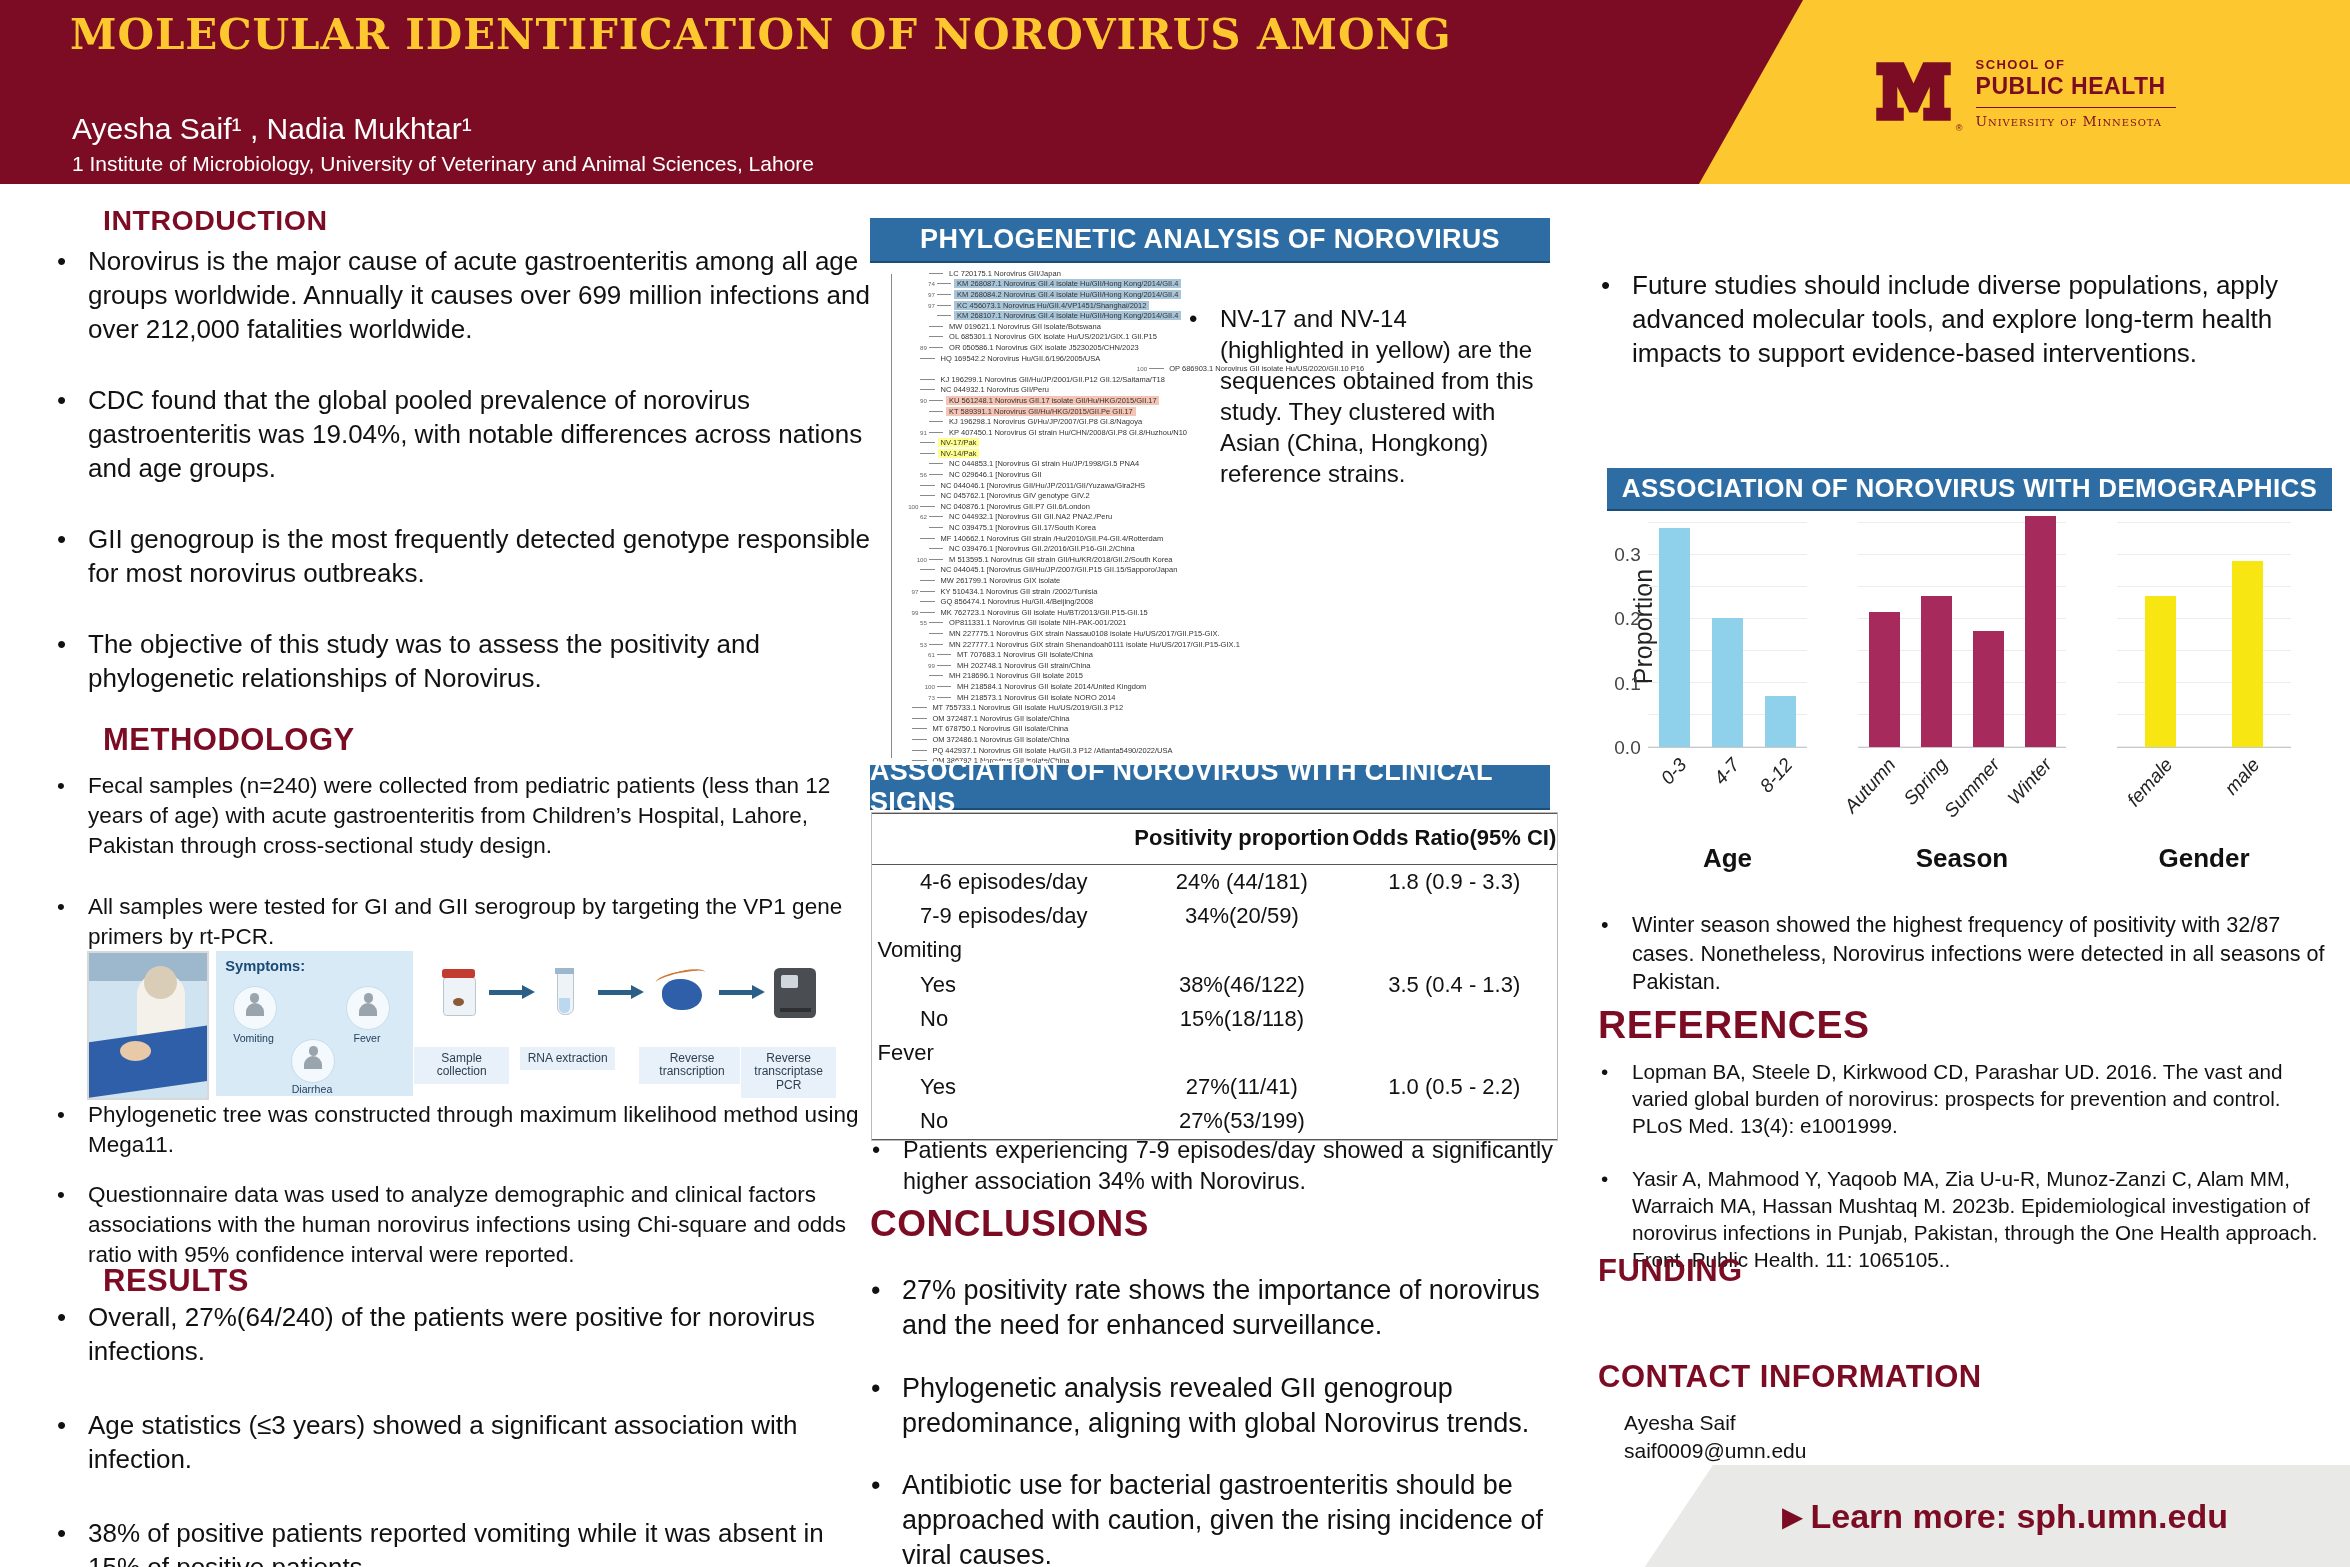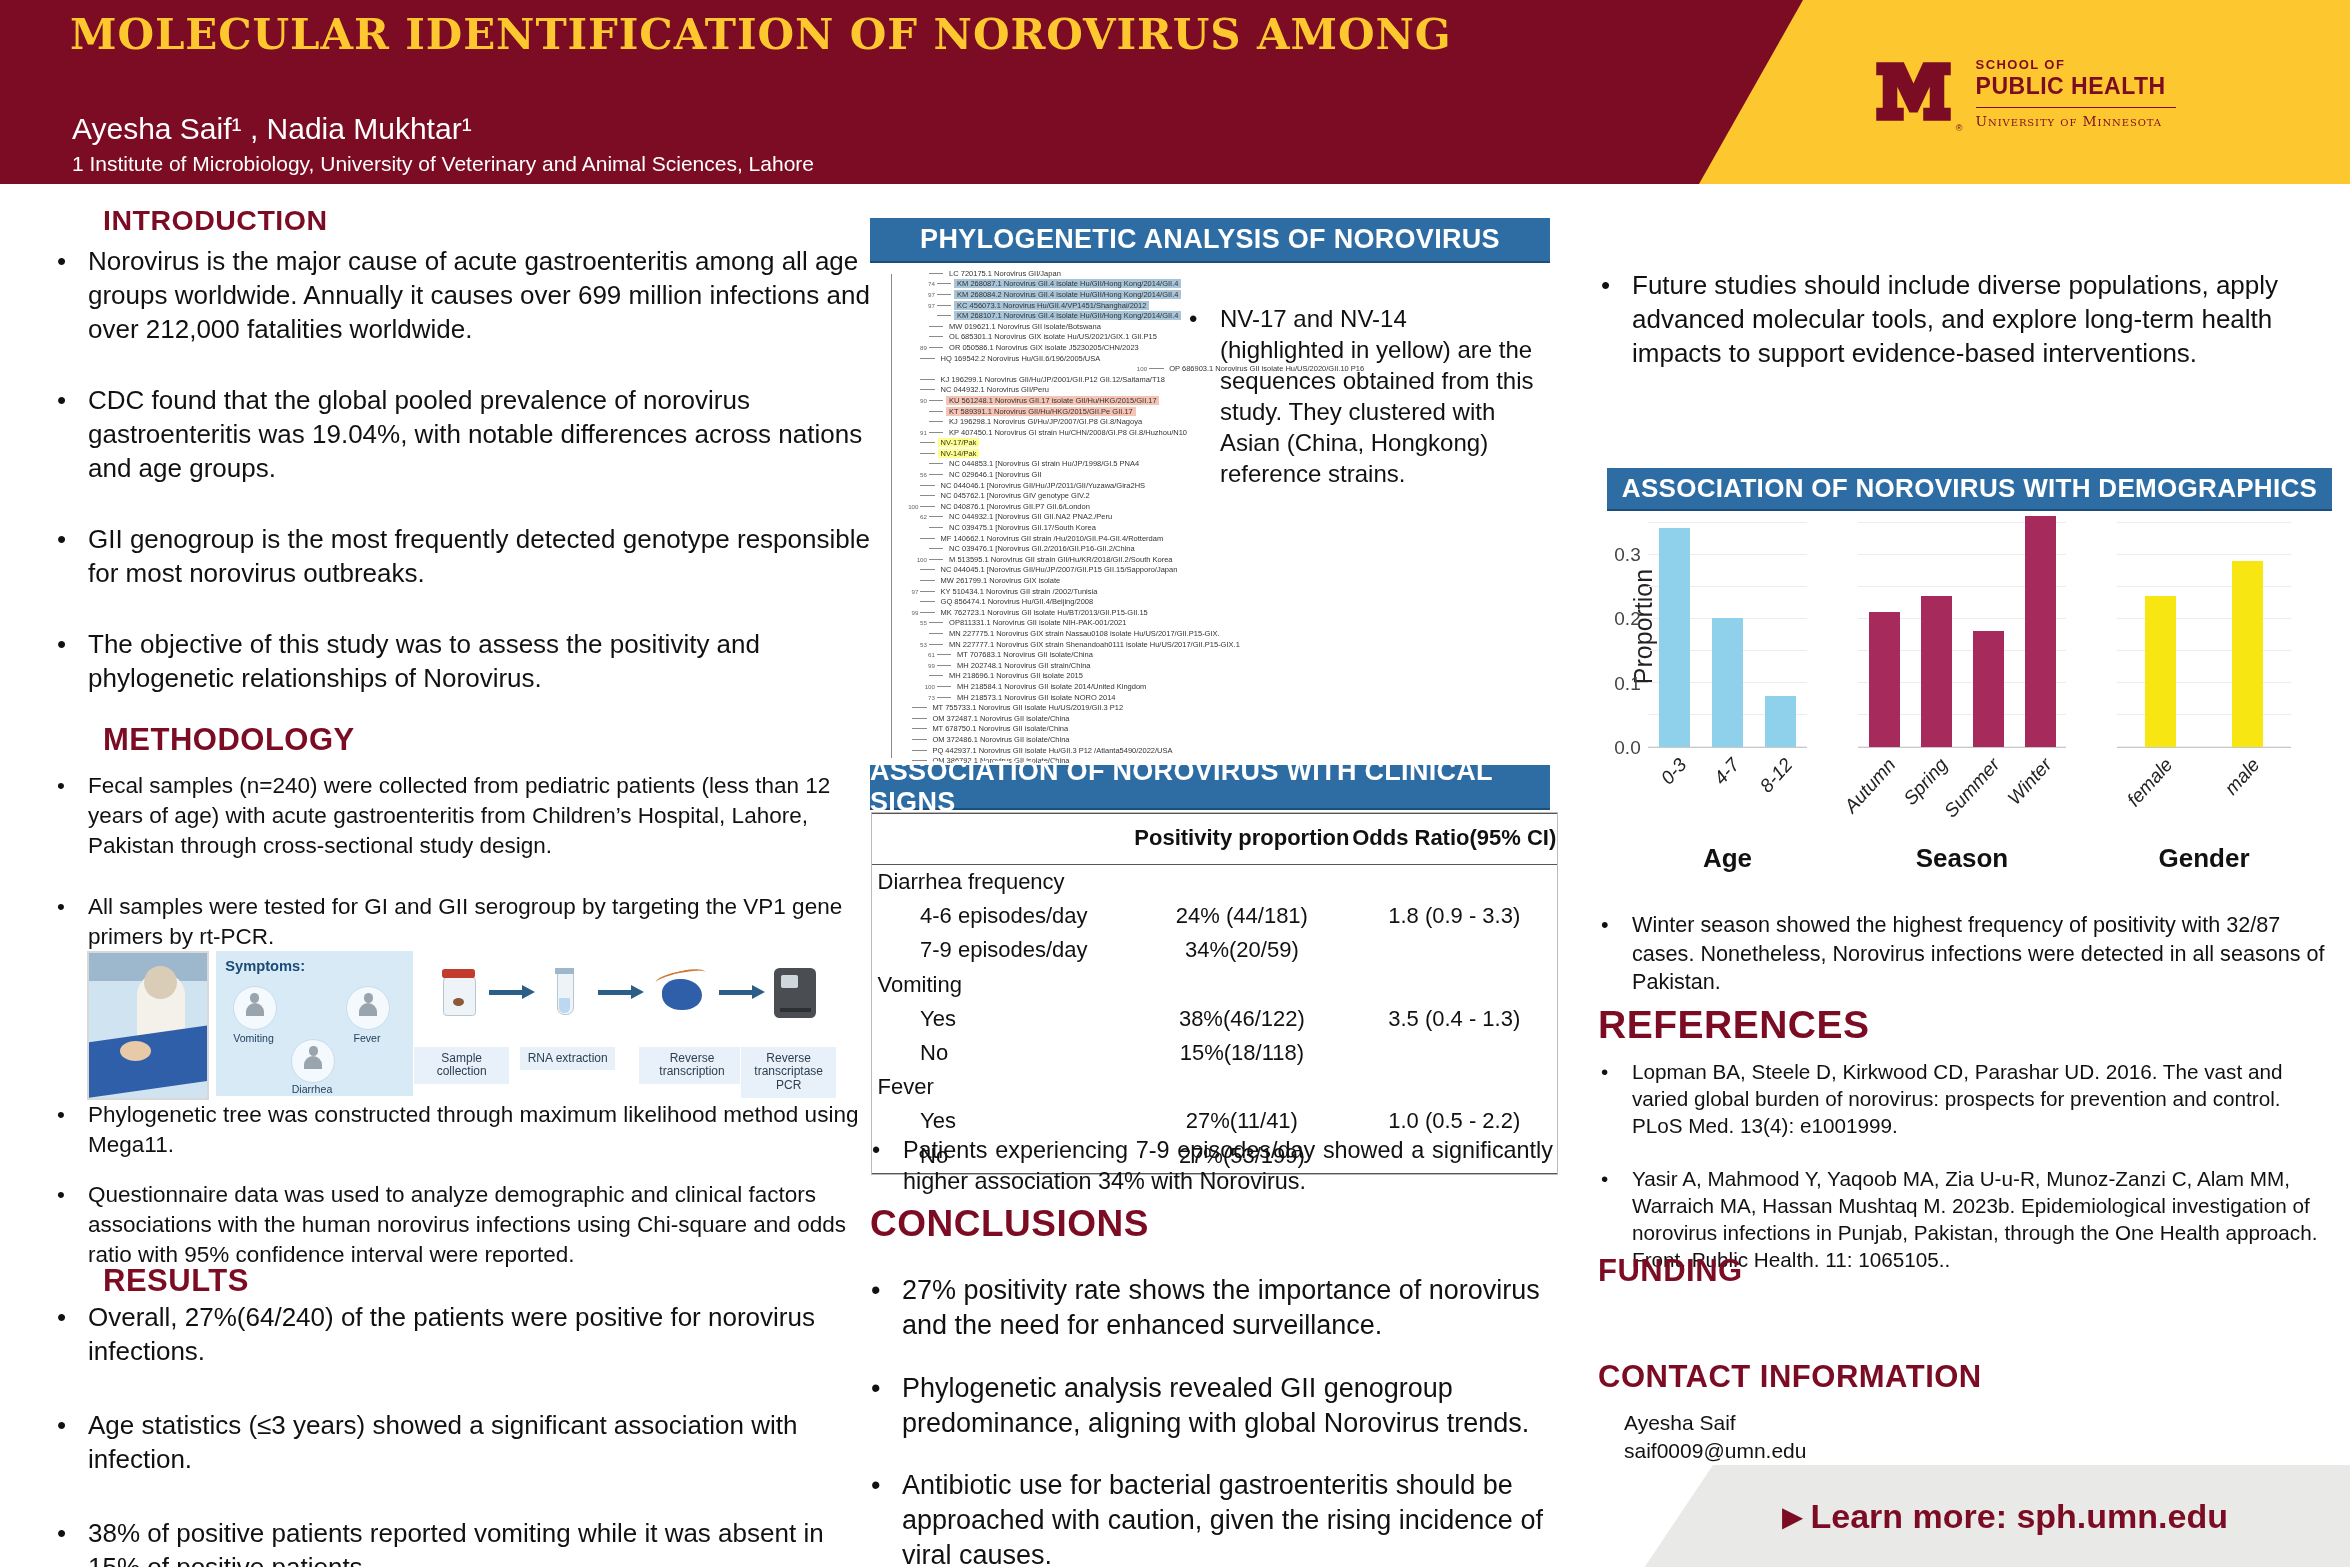--- a/index.html
+++ b/index.html
@@ -476,25 +476,20 @@
       </li>
     </ul>
 
   <div class="blue-banner" style="left:870px;top:765px;width:680px;height:43px;">ASSOCIATION OF NOROVIRUS WITH CLINICAL SIGNS</div>
   <div id="clin-table">
       <div class="tbl-head">
         <div></div>
         <div>Positivity proportion</div>
         <div>Odds Ratio(95% CI)</div>
       </div>
-      <div class="tbl-row">
-        <div class="c1">Diarrhea frequency</div>
-        <div class="c2"></div>
-        <div class="c3"></div>
-      </div>
       <div class="tbl-row sub">
         <div class="c1">4-6 episodes/day</div>
         <div class="c2">24% (44/181)</div>
         <div class="c3">1.8 (0.9 - 3.3)</div>
       </div>
       <div class="tbl-row sub">
         <div class="c1">7-9 episodes/day</div>
         <div class="c2">34%(20/59)</div>
         <div class="c3"></div>
       </div>

